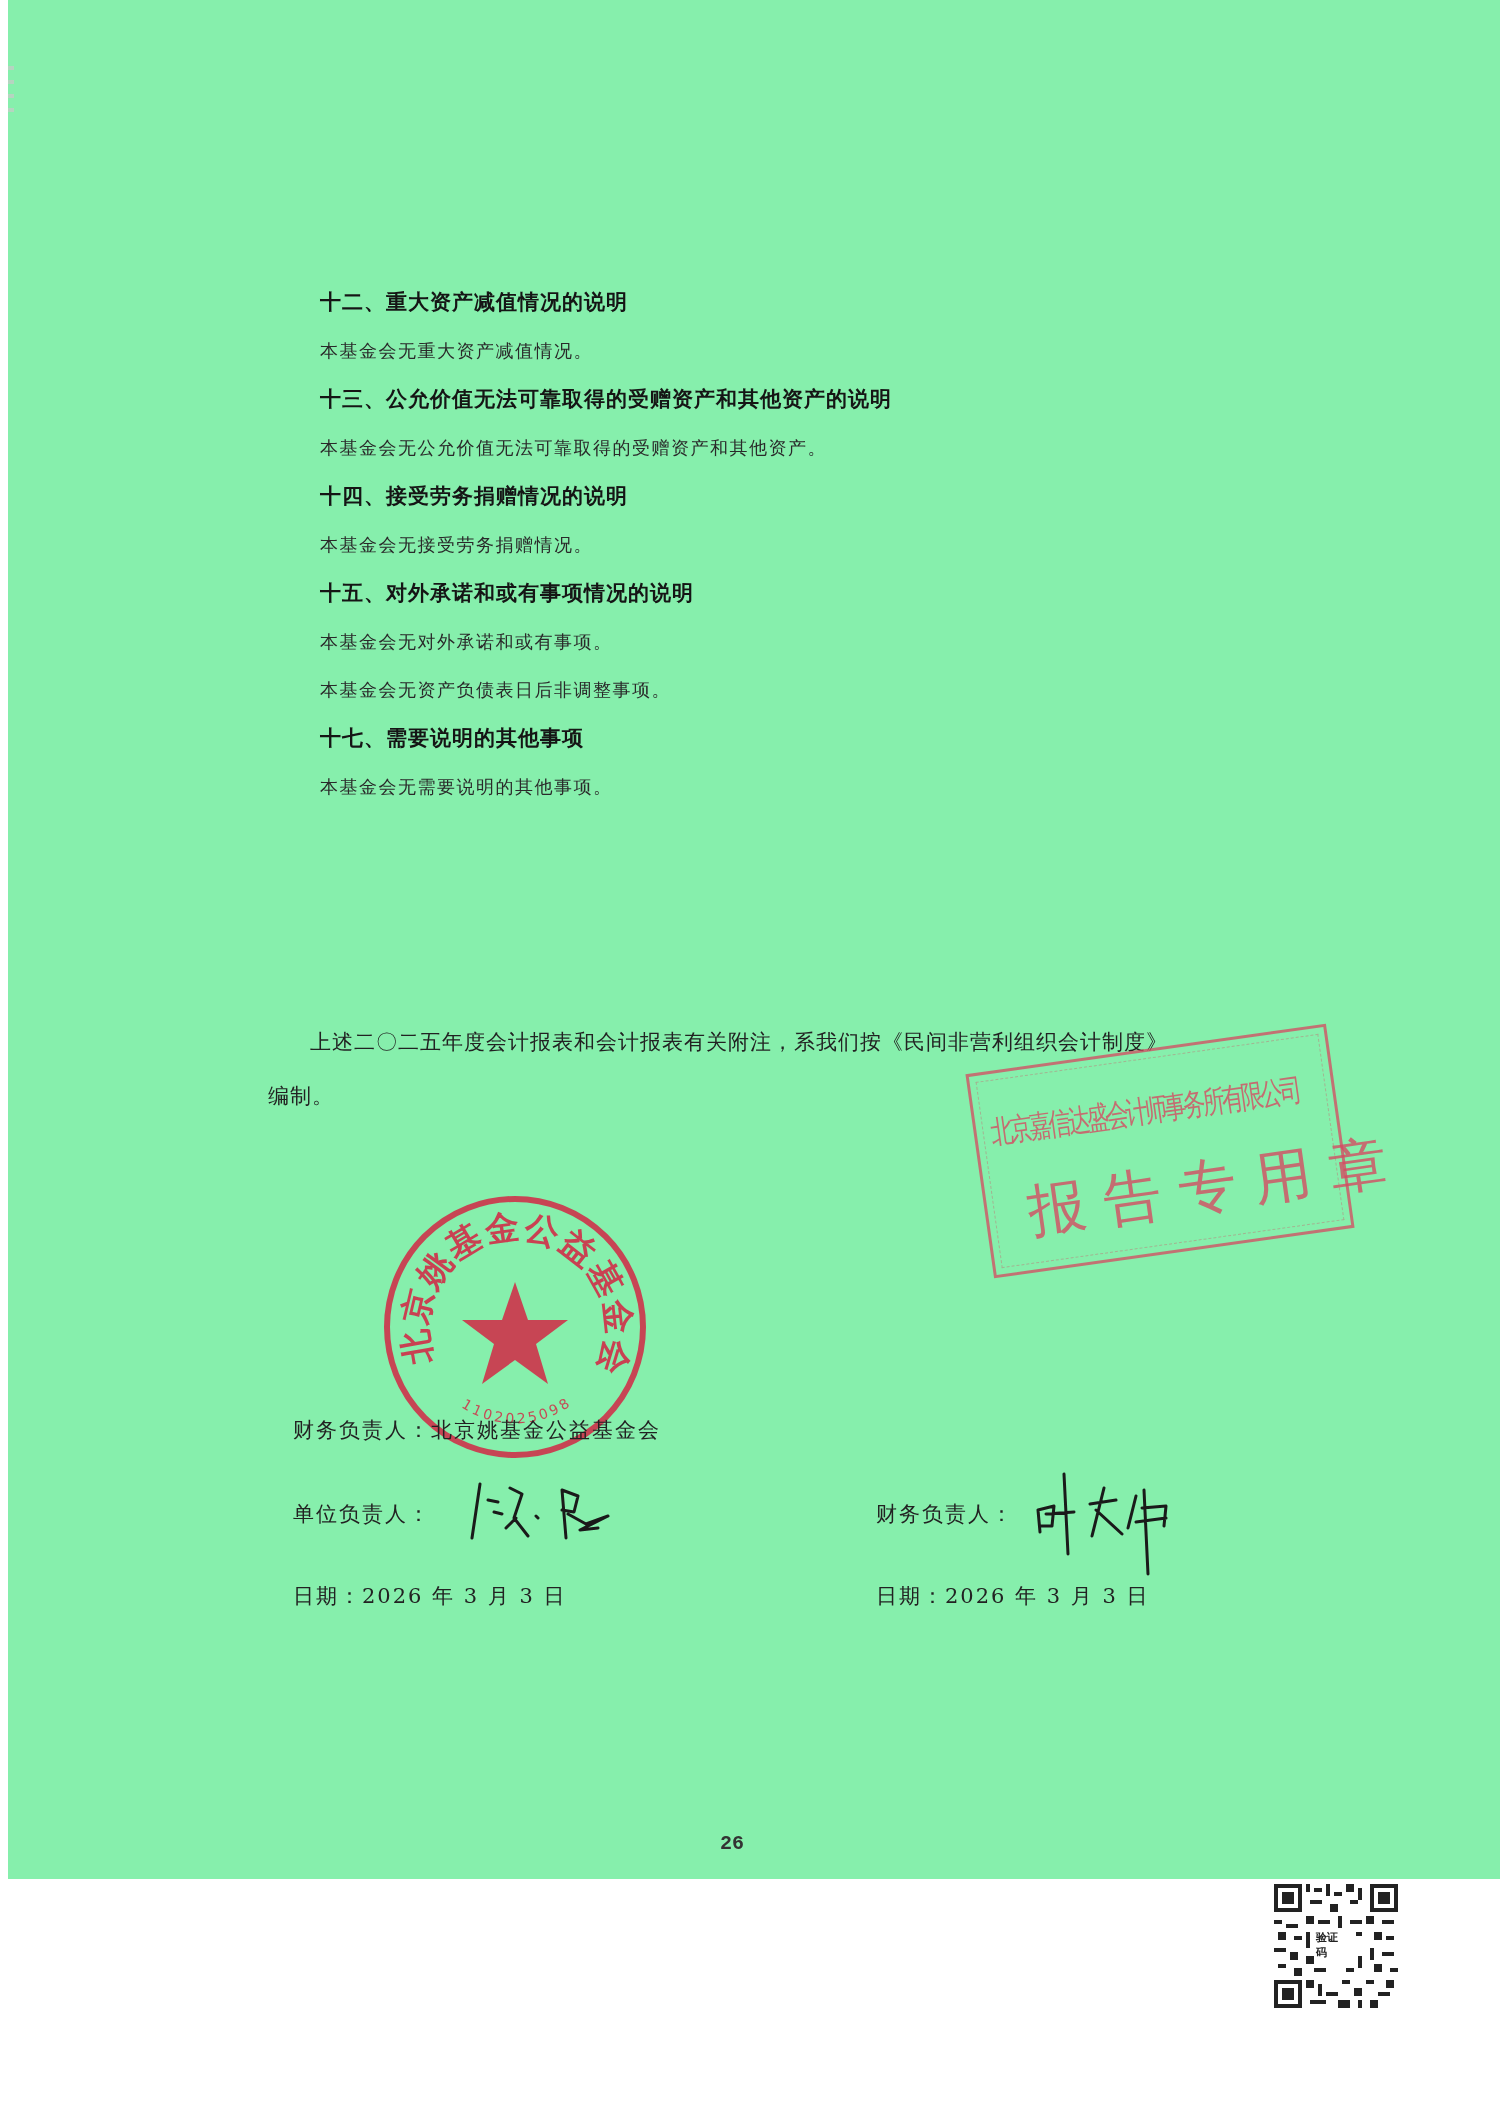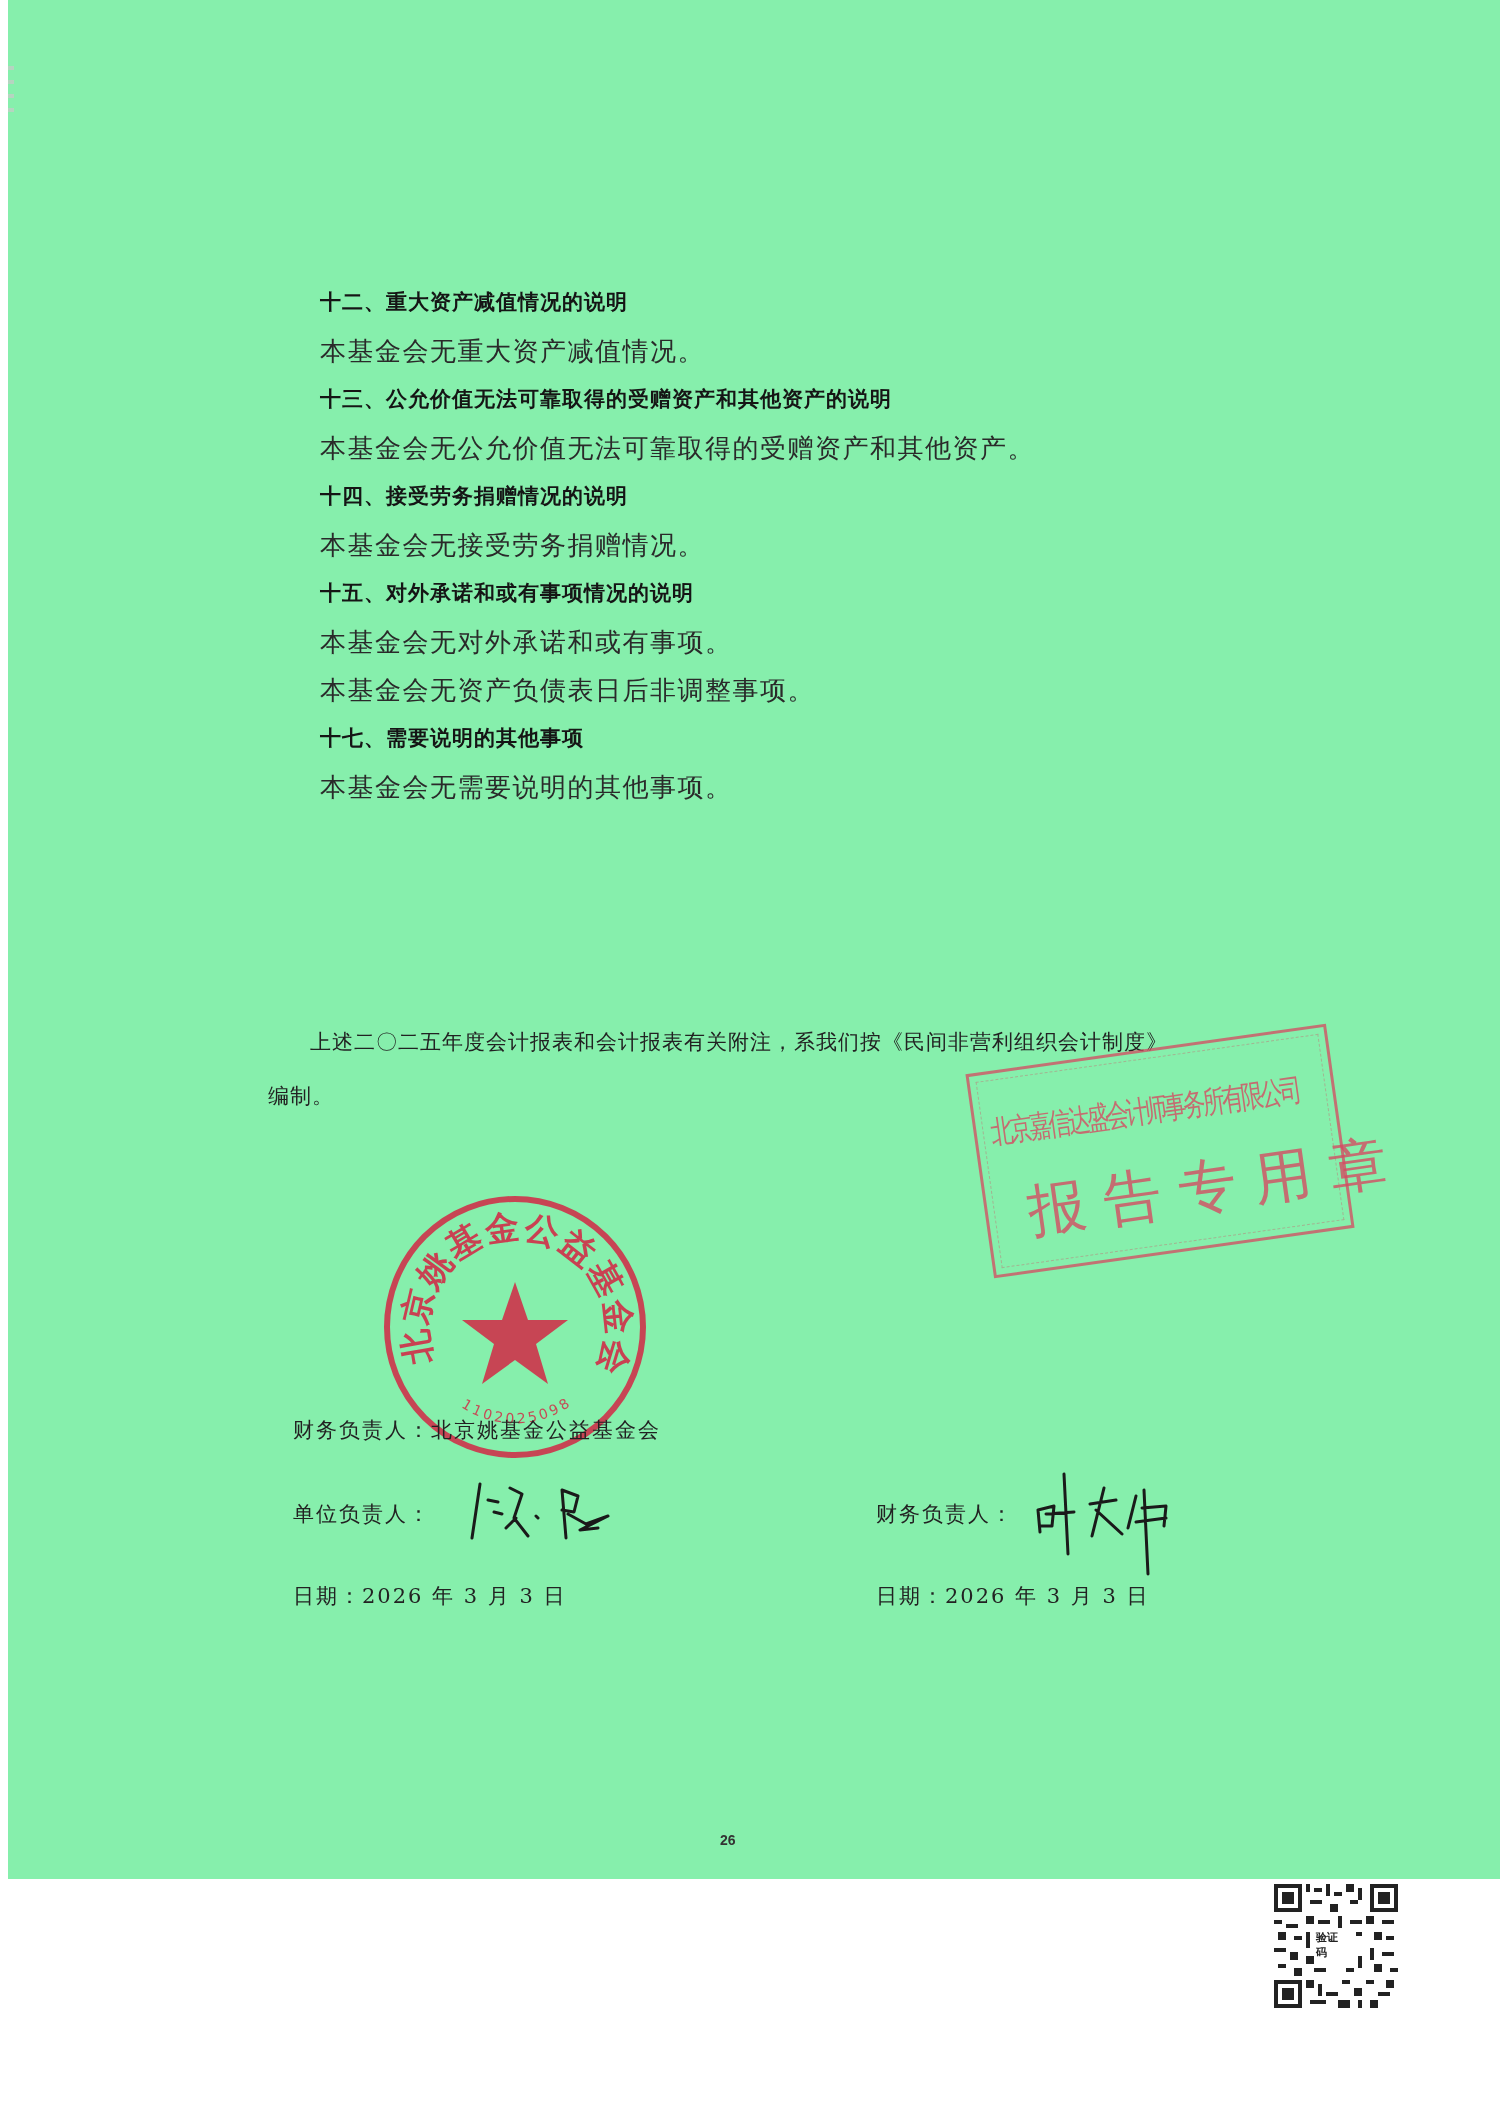--- a/index.html
+++ b/index.html
@@ -11,21 +11,21 @@
     .page { position: absolute; left: 8px; top: 0; width: 1500px; height: 1879px; background: #86efac; }
     .edge-mark { position: absolute; left: 0; top: 66px; width: 6px; height: 52px;
       background: repeating-linear-gradient(#c9c9c9 0 4px, transparent 4px 14px); opacity: .7; }
     .notes { position: absolute; left: 312px; top: 290px; width: 900px; }
     .heading {
       font-family: "DejaVu Sans", "Liberation Sans", sans-serif;
       font-weight: bold; font-size: 21px; line-height: 24px; height: 24px;
       margin: 0 0 25px 0; letter-spacing: 1px; color: #151515;
     }
     .body-line {
-      font-size: 26px; line-height: 24px; height: 24px; margin: 0 0 24px 0;
+      font-size: 18px; line-height: 24px; height: 24px; margin: 0 0 24px 0;
       letter-spacing: 1.5px; color: #2a2a2a;
     }
     .closing { position: absolute; left: 302px; top: 1028px; width: 960px;
       font-size: 21px; letter-spacing: 1px; color: #222; }
     .closing-line1 { position: absolute; left: 0; top: 0; white-space: nowrap; text-align: center; }
     .closing-line2 { position: absolute; left: -42px; top: 54px; white-space: nowrap; }
 
     
     .rect-stamp {
       position: absolute; left: 970px; top: 1048px; width: 358px; height: 200px;
@@ -41,22 +41,22 @@
 
     
     .round-seal {
       position: absolute; left: 376px; top: 1196px; width: 262px; height: 262px;
       border-radius: 50%; border: 6px solid rgba(208,46,72,.88); box-sizing: border-box;
     }
     .round-seal svg { position: absolute; left: -6px; top: -6px; }
 
     .sign-block { position: absolute; font-size: 21px; letter-spacing: 2px; color: #222; white-space: nowrap; }
     .sig { position: absolute; }
-    .page-number { position: absolute; left: 712px; top: 1832px; font-family: Liberation Sans, sans-serif;
-      font-size: 14px; font-weight: bold; color: #333; }
+    .page-number { position: absolute; left: 712px; top: 1832px; font-family: Liberation Mono, monospace;
+      font-size: 20px; font-weight: bold; color: #333; }
     .qr { position: absolute; left: 1266px; top: 1884px; width: 124px; height: 124px; }
     .qr-label { position: absolute; left: 42px; top: 46px; width: 40px; height: 32px; background: #fff;
       font-size: 11px; line-height: 15px; color: #222;
       font-family: "DejaVu Sans", sans-serif; font-weight: bold; }
   </style>
 </head>
 <body>
 
 <div class="page">
   <div class="edge-mark"></div>

